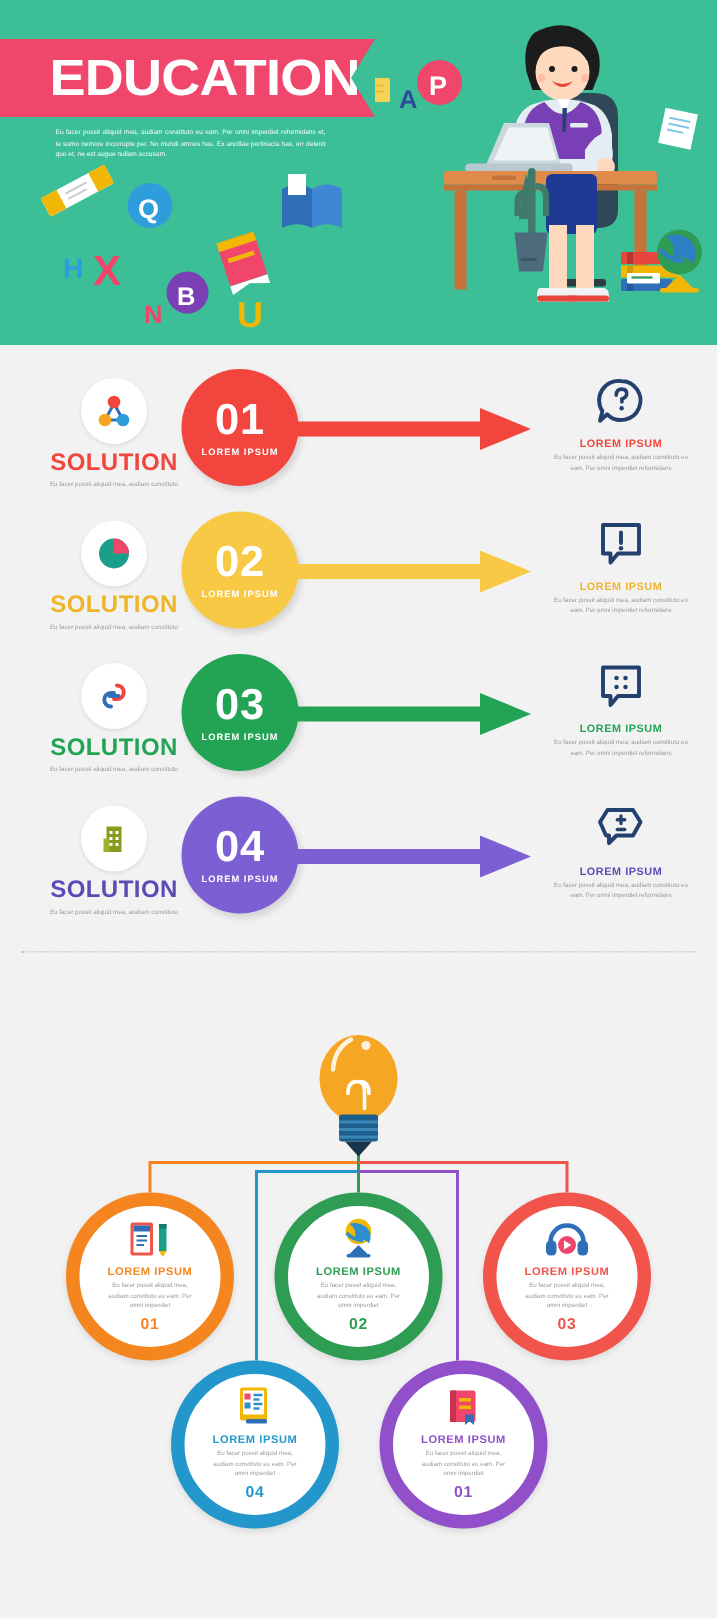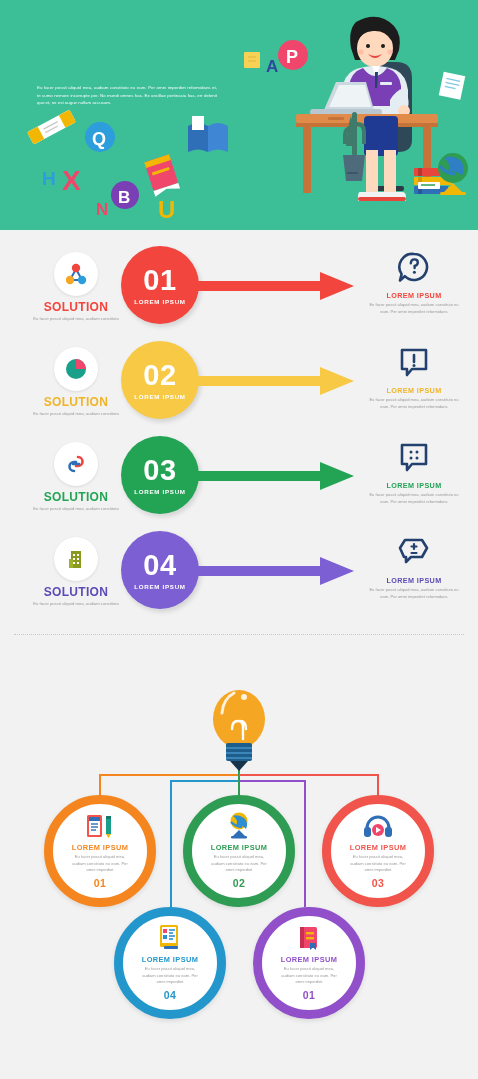--- a/index.html
+++ b/index.html
@@ -53,21 +53,21 @@
     position: absolute; left: 30px; top: 8px; width: 92px;
     text-align: center;
   }
   .sol-badge {
     width: 44px; height: 44px; border-radius: 50%;
     background: #ffffff; margin: 0 auto 4px;
     display: flex; align-items: center; justify-content: center;
     box-shadow: 0 1px 3px rgba(0,0,0,0.10);
   }
   .sol-title {
-    font-size: 12px; font-weight: bold; letter-spacing: 0.3px;
+    font-size: 16px; font-weight: bold; letter-spacing: 0.3px;
     margin-bottom: 2px;
   }
   .sol-desc { font-size: 4.2px; line-height: 1.6; color: #9a9a9a; }
 
   .step-circle {
     position: absolute; left: 121px; top: 2px;
     width: 78px; height: 78px; border-radius: 50%;
     display: flex; flex-direction: column;
     align-items: center; justify-content: center;
     box-shadow: 2px 3px 5px rgba(0,0,0,0.13);
@@ -236,20 +236,23 @@
       </g>
 
       <text x="42" y="85" font-family="Liberation Sans, sans-serif" font-size="19" font-weight="bold" fill="#2e9ddb">H</text>
       <text x="62" y="90" font-family="Liberation Sans, sans-serif" font-size="28" font-weight="bold" fill="#f0466b">X</text>
       <circle cx="125" cy="95" r="14" fill="#7a3fb5"></circle>
       <text x="118" y="103" font-family="Liberation Sans, sans-serif" font-size="17" font-weight="bold" fill="#ffffff">B</text>
       <text x="96" y="115" font-family="Liberation Sans, sans-serif" font-size="17" font-weight="bold" fill="#f0466b">N</text>
       <text x="158" y="118" font-family="Liberation Sans, sans-serif" font-size="24" font-weight="bold" fill="#f2b705">U</text>
     </svg>
 
+    <div class="ribbon">
+      <div class="ribbon-title">EDUCATION</div>
+    </div>
     <div class="header-body">Eu facer possit aliquid mea, audiam constituto eu eam. Per omni imperdiet reformidans et, te sumo nemore incorrupte per. No mundi omnes has. Ex ancillae pertinacia has, err delenit quo et, ne est augue nullam accusam.</div>
   </div>
 
   <div class="rows">
 
     <div class="row">
       <div class="sol-left">
         <div class="sol-badge">
           <svg width="26" height="26" viewBox="0 0 26 26">
             <line x1="13" y1="8" x2="7" y2="19" stroke="#2e6fb7" stroke-width="2"></line>

